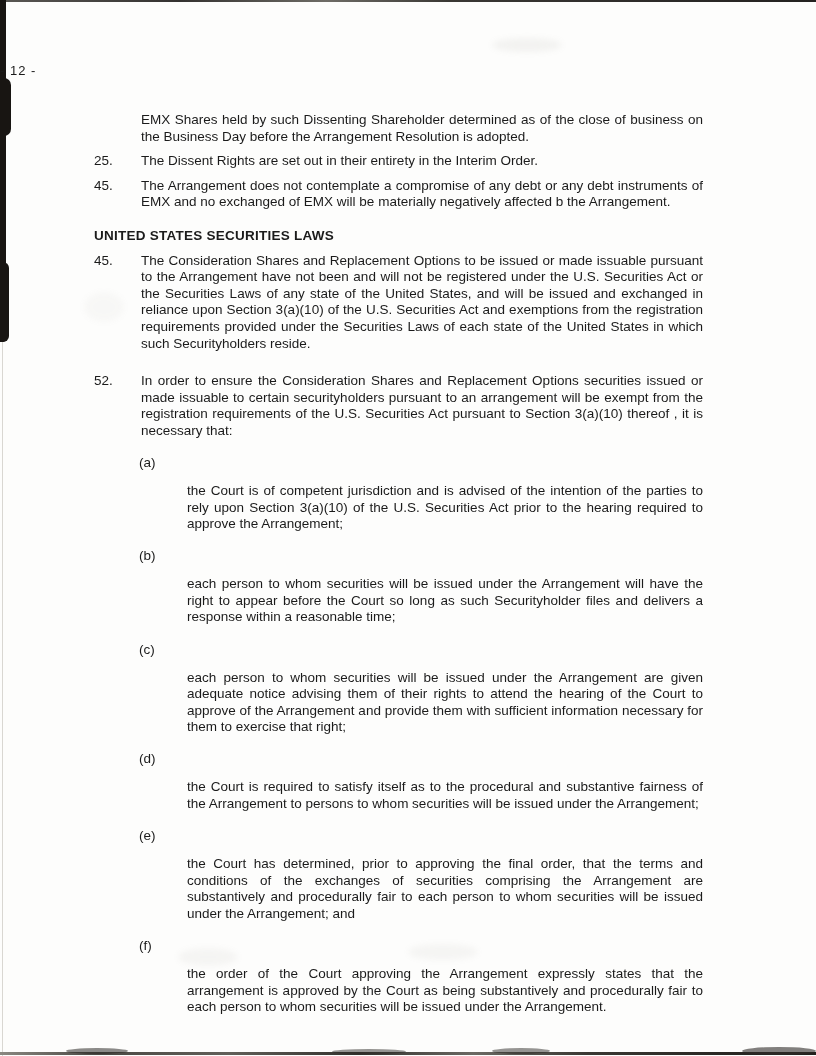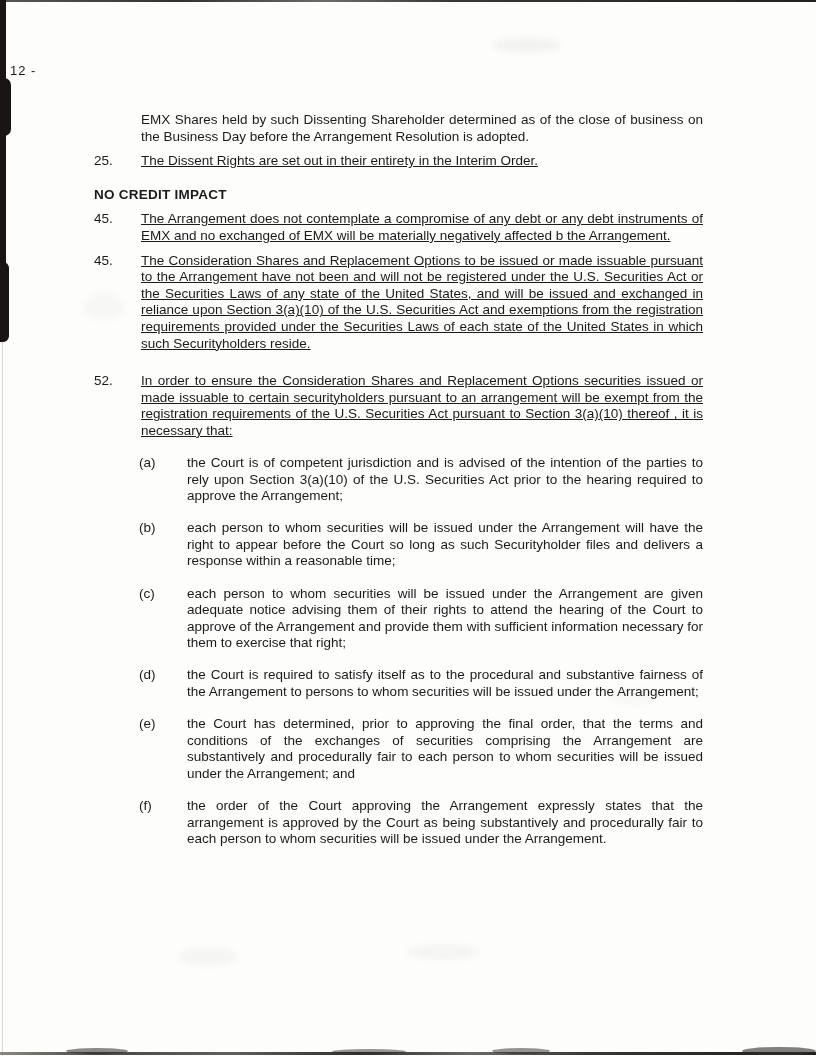--- a/index.html
+++ b/index.html
@@ -62,29 +62,29 @@
     position: absolute; top: 63px; left: 0; width: 816px;
     font-size: 13px; letter-spacing: 1px;
   }
   .content {
     position: absolute; top: 112px; left: 94px; width: 609px;
     font-size: 13.5px; line-height: 16.6px;
   }
   .cont-para { margin: 0 0 0 47px; text-align: justify; }
   .n-item { display: flex; margin-top: 8px; }
   .n-item .num { width: 47px; flex: none; }
-  .n-item .txt { flex: 1; text-align: justify; text-decoration: underline; }
+  .n-item .txt { flex: 1; text-align: justify; }
   .sec-heading {
     font-size: 13.5px; font-weight: bold; letter-spacing: .25px;
     margin: 17px 0 0 0;
   }
   .n-item.sp { margin-top: 21px; }
   .l-item { display: flex; margin: 15.5px 0 0 45px; }
   .l-item .num { width: 48px; flex: none; }
-  .l-item .txt { flex: 1; text-align: justify; }
+  .l-item .txt { flex: 1; text-align: justify; margin-top: 28px; }
 </style>
 </head>
 <body>
 
 <div class="page">
 
   <div class="edge-top"></div>
   <div class="edge-left"></div>
   <div class="edge-left-bump1"></div>
   <div class="edge-left-bump2"></div>
@@ -104,27 +104,27 @@
 
   <main class="content">
 
     <p class="cont-para">EMX Shares held by such Dissenting Shareholder determined as of the close of business on the Business Day before the Arrangement Resolution is adopted.</p>
 
     <div class="n-item">
       <span class="num">25.</span>
       <span class="txt">The Dissent Rights are set out in their entirety in the Interim Order.</span>
     </div>
 
-    <h2 class="sec-heading">NO CREDIT IMPACT</h2>
 
     <div class="n-item">
       <span class="num">45.</span>
       <span class="txt">The Arrangement does not contemplate a compromise of any debt or any debt instruments of EMX and no exchanged of EMX will be materially negatively affected b the Arrangement.</span>
     </div>
 
+    <h2 class="sec-heading">UNITED STATES SECURITIES LAWS</h2>
 
     <div class="n-item">
       <span class="num">45.</span>
       <span class="txt">The Consideration Shares and Replacement Options to be issued or made issuable pursuant to the Arrangement have not been and will not be registered under the U.S. Securities Act or the Securities Laws of any state of the United States, and will be issued and exchanged in reliance upon Section 3(a)(10) of the U.S. Securities Act and exemptions from the registration requirements provided under the Securities Laws of each state of the United States in which such Securityholders reside.</span>
     </div>
 
     <div class="n-item sp">
       <span class="num">52.</span>
       <span class="txt">In order to ensure the Consideration Shares and Replacement Options securities issued or made issuable to certain securityholders pursuant to an arrangement will be exempt from the registration requirements of the U.S. Securities Act pursuant to Section 3(a)(10) thereof , it is necessary that:</span>
     </div>

